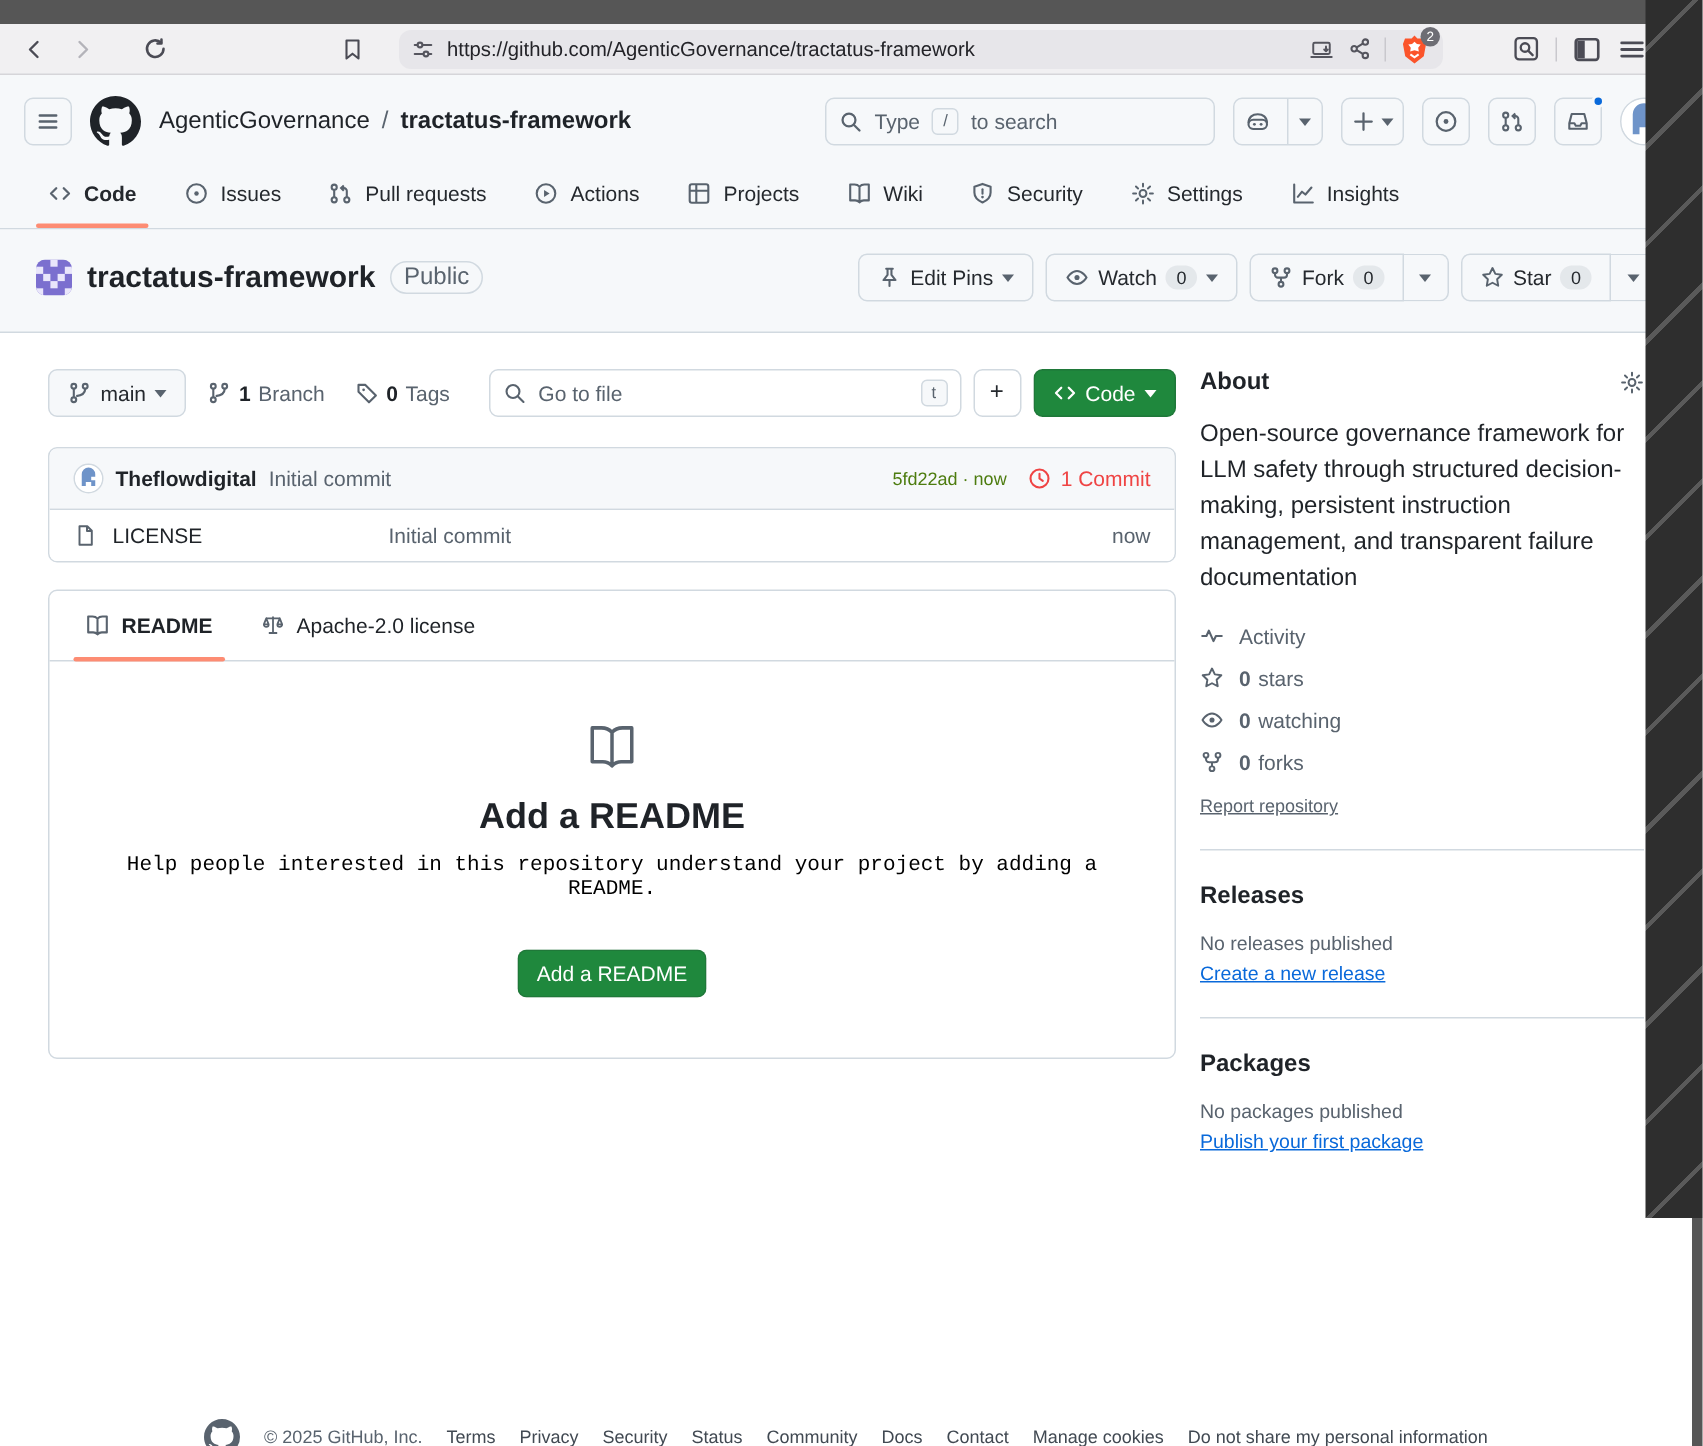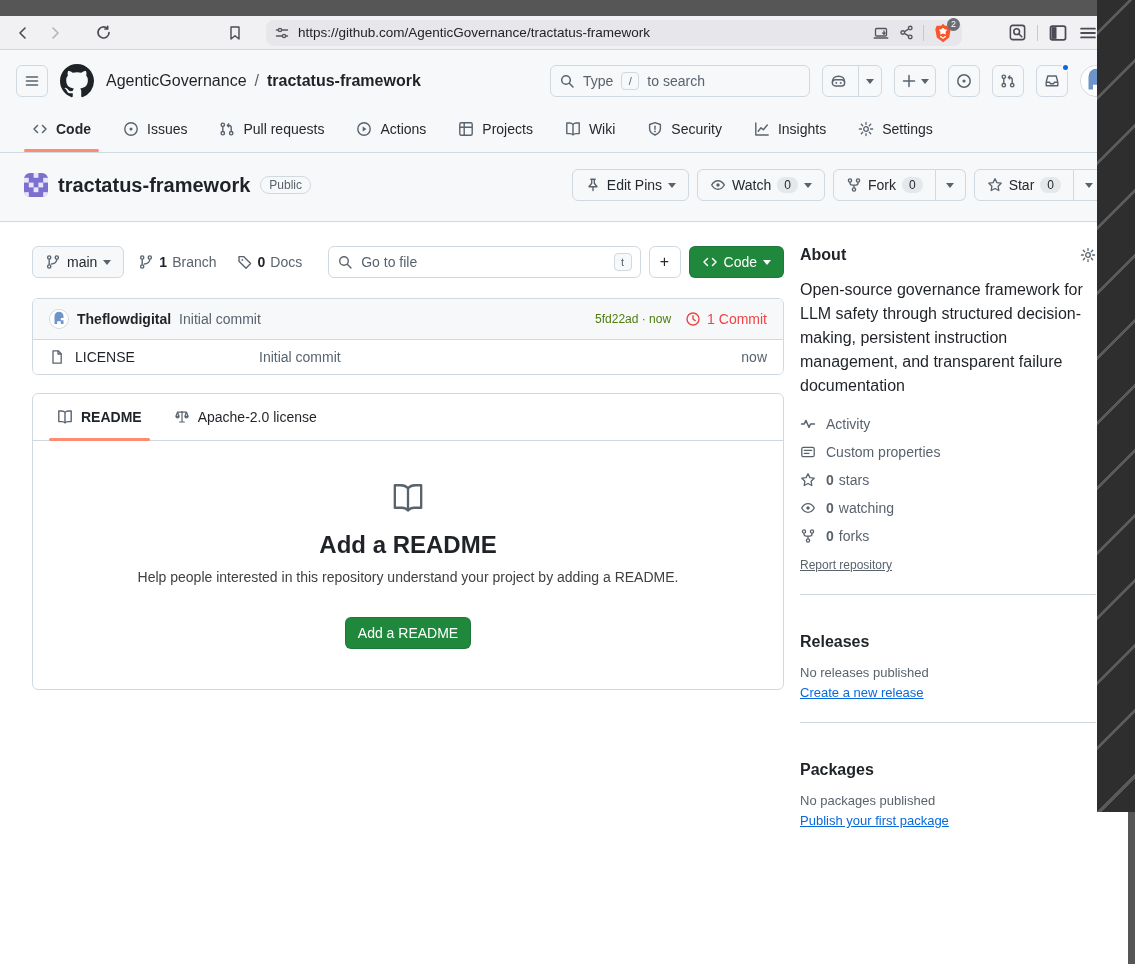--- a/index.html
+++ b/index.html
@@ -71,21 +71,21 @@
   .tab.active::after {
     content:""; position:absolute; left:8px; right:8px; bottom:0; height:3px; border-radius:3px; background:#fd8c73;
   }
   
   .repo-head {
     background:#f6f8fa; border-bottom:1px solid #d1d9e0; padding:16px 24px 20px; display:flex; align-items:center;
   }
   .repo-head .left { display:flex; align-items:center; gap:10px; }
   .repo-title { font-size:20px; font-weight:700; }
   .badge-pill {
-    border:1px solid #d1d9e0; border-radius:2em; font-size:12px; color:#59636e; padding:1px 8px; font-weight:500;
+    border:1px solid #d1d9e0; border-radius:2em; font-size:16px; color:#59636e; padding:1px 8px; font-weight:500;
   }
   .repo-head .right { margin-left:auto; display:flex; gap:8px; }
   .btn {
     height:32px; border:1px solid #d1d9e0; border-radius:6px; background:#f6f8fa; color:#25292e;
     display:flex; align-items:center; gap:6px; padding:0 12px; font-size:14px; font-weight:500; cursor:pointer;
   }
   .btn .bicon { color:#59636e; display:flex; }
   .cnt {
     background:rgba(175,184,193,.25); border-radius:2em; font-size:12px; font-weight:500; padding:1px 7px; color:#25292e;
   }
@@ -121,30 +121,30 @@
   .file-row .ftime { color:#59636e; }
   .readme-box { border:1px solid #d1d9e0; border-radius:6px; }
   .readme-head { display:flex; align-items:center; border-bottom:1px solid #d1d9e0; padding:0 8px; }
   .rtab { display:flex; align-items:center; gap:8px; padding:0 16px; height:46px; font-size:14px; position:relative; cursor:pointer; }
   .rtab .ticon { color:#59636e; display:flex; }
   .rtab.active { font-weight:700; }
   .rtab.active::after { content:""; position:absolute; left:8px; right:8px; bottom:-1px; height:3px; border-radius:3px; background:#fd8c73; }
   .readme-body { padding:40px 32px 40px; text-align:center; }
   .readme-body .bigicon { color:#59636e; display:inline-flex; margin-bottom:16px; }
   .readme-body h3 { font-size:24px; font-weight:700; margin-bottom:10px; }
-  .readme-body p { font-size:14px; color:#404040; margin-bottom:32px; }
+  .readme-body p { font-size:14px; color:#000000; margin-bottom:32px;font-family:Liberation Mono, monospace; }
   
   .about-head { display:flex; align-items:center; }
   .about-head h2 { font-size:16px; font-weight:700; }
   .gearbtn { margin-left:auto; color:#59636e; cursor:pointer; display:flex; }
   .about-desc { font-size:16px; line-height:1.5; margin:14px 0 18px; }
   .side-item { display:flex; align-items:center; gap:10px; color:#59636e; font-size:14px; margin-bottom:12px; cursor:pointer; }
   .side-item b { color:#59636e; font-weight:700; }
   .report { font-size:12px; color:#59636e; margin:14px 0 0; cursor:pointer;text-decoration:underline; }
-  .side-sec { border-top:1px solid #d1d9e0; margin-top:22px; padding-top:38px; }
+  .side-sec { border-top:1px solid #d1d9e0; margin-top:22px; padding-top:22px; }
   .side-sec h2 { font-size:16px; font-weight:700; margin-bottom:14px; }
   .side-sec .empty { font-size:13px; color:#59636e; margin-bottom:4px; }
   .side-sec a { font-size:13px; color:#0969da; text-decoration:underline; cursor:pointer; }
   
   .footer {
     margin-top:150px; padding:28px 0 40px; display:flex; align-items:center; justify-content:center; gap:16px;
     font-size:12px; color:#59636e;
   }
   .footer .flink { color:#414952; cursor:pointer; }
   .footer .mark { color:#59636e; display:flex; }
@@ -379,38 +379,38 @@
             <path d="M8 1.6 2.6 3.5v3.9c0 3 2.1 5.2 5.4 6.6 3.3-1.4 5.4-3.6 5.4-6.6V3.5Z" fill="none" stroke="currentColor" stroke-width="1.4" stroke-linejoin="round"></path>
             <path d="M8 5.2v3" stroke="currentColor" stroke-width="1.4" stroke-linecap="round"></path>
             <circle cx="8" cy="10.4" r=".9" fill="currentColor"></circle>
           </svg>
         </span>
       <span>Security</span>
     </div>
     <div class="tab">
       <span class="ticon">
           <svg width="16" height="16" viewBox="0 0 16 16">
+            <g fill="none" stroke="currentColor" stroke-width="1.3" stroke-linecap="round">
+              <circle cx="8" cy="8" r="2.3"></circle>
+              <path d="M8 1.4v2M8 12.6v2M1.4 8h2M12.6 8h2M3.3 3.3l1.4 1.4M11.3 11.3l1.4 1.4M12.7 3.3l-1.4 1.4M4.7 11.3l-1.4 1.4"></path>
+            </g>
+          </svg>
+        </span>
+      <span>Settings</span>
+    </div>
+    <div class="tab">
+      <span class="ticon">
+          <svg width="16" height="16" viewBox="0 0 16 16">
             <g fill="none" stroke="currentColor" stroke-width="1.4" stroke-linecap="round" stroke-linejoin="round">
               <path d="M1.8 2v12h12.4"></path>
               <path d="M4.2 10.2 7 6.8l2.3 1.9 4-4.7"></path>
             </g>
           </svg>
         </span>
       <span>Insights</span>
-    </div>
-    <div class="tab">
-      <span class="ticon">
-          <svg width="16" height="16" viewBox="0 0 16 16">
-            <g fill="none" stroke="currentColor" stroke-width="1.3" stroke-linecap="round">
-              <circle cx="8" cy="8" r="2.3"></circle>
-              <path d="M8 1.4v2M8 12.6v2M1.4 8h2M12.6 8h2M3.3 3.3l1.4 1.4M11.3 11.3l1.4 1.4M12.7 3.3l-1.4 1.4M4.7 11.3l-1.4 1.4"></path>
-            </g>
-          </svg>
-        </span>
-      <span>Settings</span>
     </div>
   </div>
 
   <div class="repo-head">
     <div class="left">
       <svg width="24" height="24" viewBox="0 0 10 10" style="border-radius:6px;">
           <rect width="10" height="10" fill="#7b6fcf"></rect>
           <g fill="#e9e6fb">
             <rect x="4" y="0" width="2" height="2"></rect>
             <rect x="0" y="2" width="2" height="2"></rect>
@@ -516,21 +516,21 @@
           <span>Branch</span>
         </div>
         <div class="stat-link">
           <svg width="16" height="16" viewBox="0 0 16 16">
               <g fill="none" stroke="currentColor" stroke-width="1.4" stroke-linejoin="round">
                 <path d="M2 2.6h4.6l7 7-4.6 4.6-7-7Z"></path>
                 <circle cx="5.4" cy="5.9" r=".9" fill="currentColor" stroke="none"></circle>
               </g>
             </svg>
           <b>0</b>
-          <span>Docs</span>
+          <span>Tags</span>
         </div>
         <div class="goto">
           <svg width="16" height="16" viewBox="0 0 16 16">
               <g fill="none" stroke="currentColor" stroke-width="1.4">
                 <circle cx="7" cy="7" r="4.3"></circle>
                 <path d="M10.3 10.3 14 14" stroke-linecap="round"></path>
               </g>
             </svg>
           <span class="ph">Go to file</span>
           <span class="keycap">t</span>
@@ -641,29 +641,20 @@
       <div class="about-desc">Open-source governance framework for LLM safety through structured decision-making, persistent instruction management, and transparent failure documentation</div>
 
       <div class="side-item">
         <svg width="16" height="16" viewBox="0 0 16 16">
             <path d="M1.5 8h2.8l1.6-3.6L9 11.4l1.6-3.4h3.9" fill="none" stroke="currentColor" stroke-width="1.4" stroke-linecap="round" stroke-linejoin="round"></path>
           </svg>
         <span>Activity</span>
       </div>
       <div class="side-item">
         <svg width="16" height="16" viewBox="0 0 16 16">
-            <g fill="none" stroke="currentColor" stroke-width="1.3">
-              <rect x="1.8" y="3.3" width="12.4" height="9.4" rx="1.5"></rect>
-              <path d="M4.3 6.4h7.4M4.3 9.4h4.6" stroke-linecap="round"></path>
-            </g>
-          </svg>
-        <span>Custom properties</span>
-      </div>
-      <div class="side-item">
-        <svg width="16" height="16" viewBox="0 0 16 16">
             <path d="M8 1.7l1.9 3.9 4.3.6-3.1 3 .7 4.3L8 11.5l-3.8 2 .7-4.3-3.1-3 4.3-.6Z" fill="none" stroke="currentColor" stroke-width="1.3" stroke-linejoin="round"></path>
           </svg>
         <b>0</b>
         <span style="margin-left:-5px;">stars</span>
       </div>
       <div class="side-item">
         <svg width="16" height="16" viewBox="0 0 16 16">
             <path d="M1.7 8S4.1 3.7 8 3.7 14.3 8 14.3 8 11.9 12.3 8 12.3 1.7 8 1.7 8Z" fill="none" stroke="currentColor" stroke-width="1.3"></path>
             <circle cx="8" cy="8" r="1.7" fill="currentColor"></circle>
           </svg>

